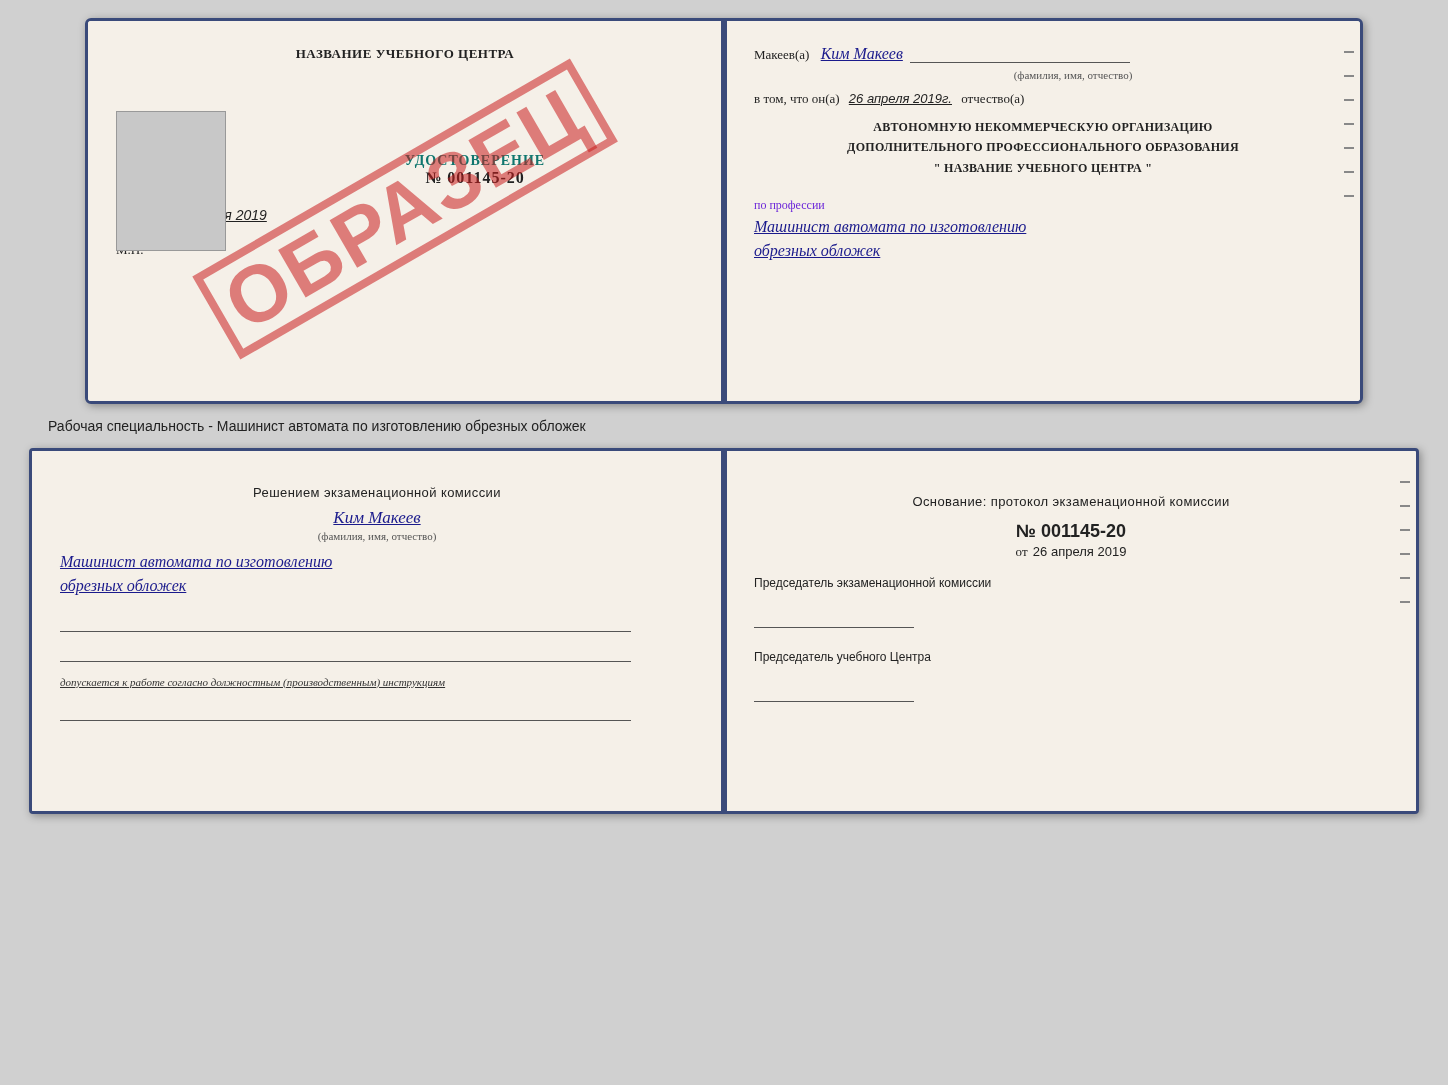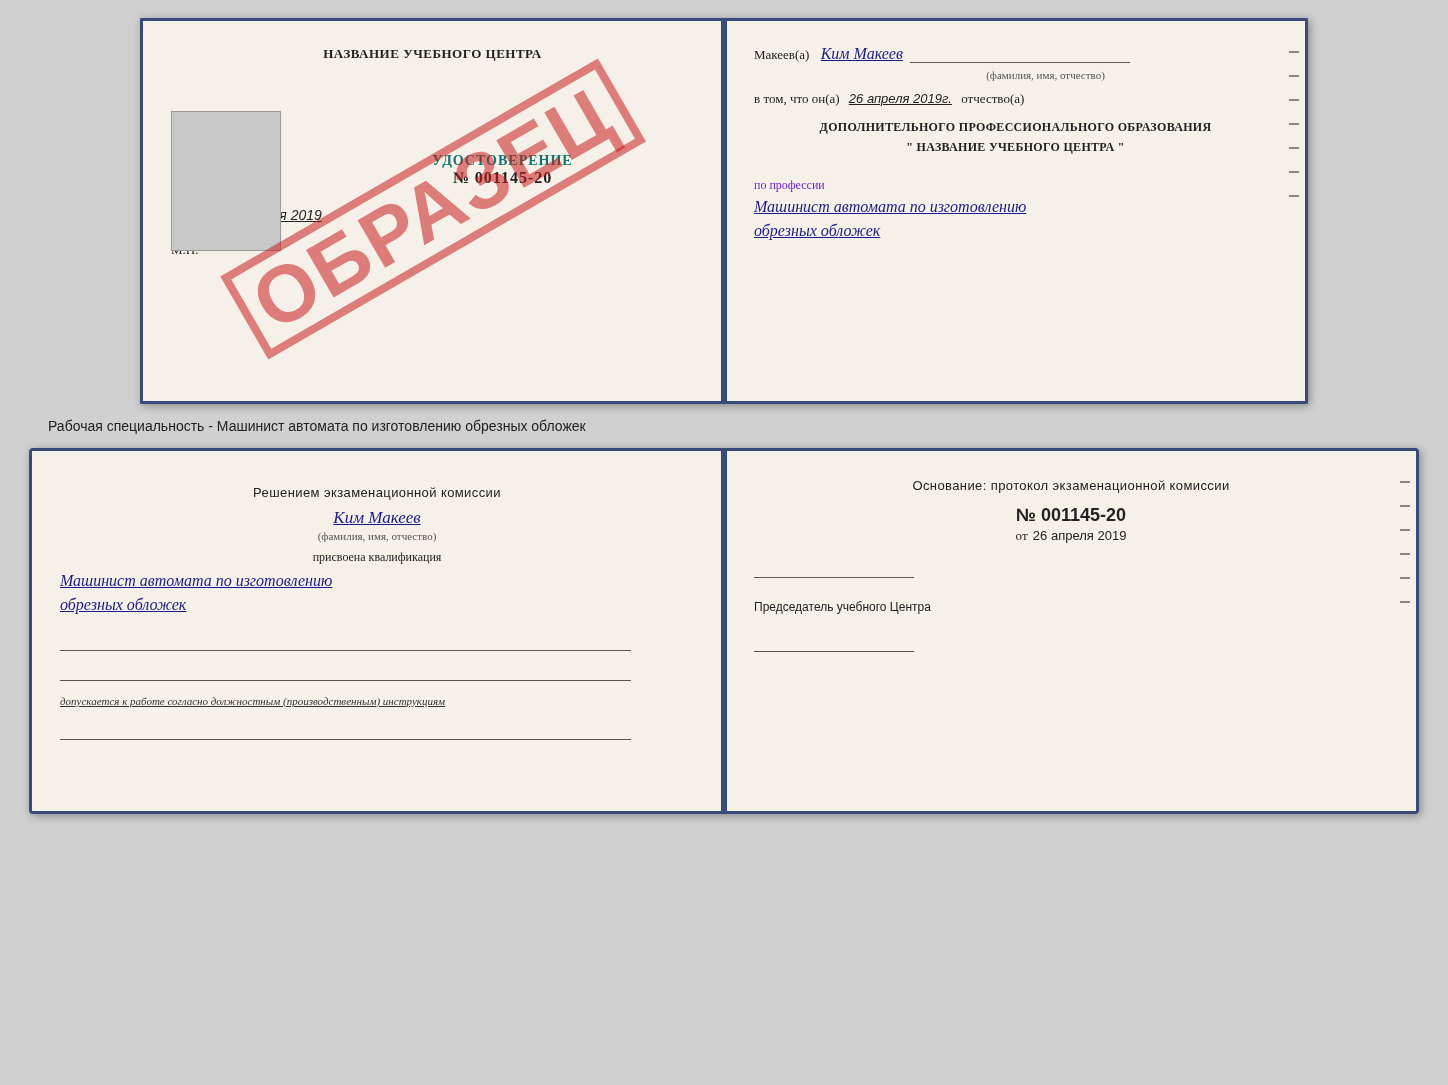--- a/index.html
+++ b/index.html
@@ -12,23 +12,23 @@
       flex-direction: column;
       align-items: center;
       padding: 18px;
       gap: 14px;
     }
 
     
     .doc-card {
       background: #f5f0e8;
       border: 3px solid #3a4a7a;
-      border-radius: 1px;
+      border-radius: 6px;
       display: flex;
-      width: 1168px;
+      width: 1278px;
       position: relative;
       overflow: hidden;
       box-shadow: 2px 2px 8px rgba(0,0,0,0.35);
     }
 
     
     .doc-card::after {
       content: '';
       position: absolute;
       left: 50%;
@@ -254,20 +254,21 @@
       flex: 1;
       padding: 32px 28px;
       min-height: 360px;
       background: #f5f0e8;
     }
     .inner-right {
       flex: 1;
       padding: 24px 28px;
       background: #f5f0e8;
       padding-left: 32px;
+      margin-top: 16px;
     }
 
     .decision-title {
       font-size: 13px;
       color: #222;
       font-family: Arial, sans-serif;
       letter-spacing: 0.4px;
       line-height: 1.6;
       text-align: center;
     }
@@ -406,20 +407,21 @@
     </div>
     <span class="sub-label">(фамилия, имя, отчество)</span>
 
     <div class="completed-row">
       <span>в том, что он(а)</span>
       <span class="completed-date">26 апреля 2019г.</span>
       <span>отчество(а)</span>
     </div>
 
     <div class="org-block">
+      <div>АВТОНОМНУЮ НЕКОММЕРЧЕСКУЮ ОРГАНИЗАЦИЮ</div>
       <div>ДОПОЛНИТЕЛЬНОГО ПРОФЕССИОНАЛЬНОГО ОБРАЗОВАНИЯ</div>
       <div class="org-name-quotes">" НАЗВАНИЕ УЧЕБНОГО ЦЕНТРА "</div>
     </div>
 
     <div class="profession-label">по профессии</div>
     <span class="profession-cursive">Машинист автомата по изготовлению</span>
     <span class="profession-cursive" style="margin-top:0;">обрезных обложек</span>
 
     <div class="right-edge-marks">
       <div class="tick"></div>
@@ -437,21 +439,20 @@
 
 <div class="doc-card2">
 
   <div class="inner-left">
 
     <div class="decision-title">Решением экзаменационной комиссии</div>
 
     <span class="decision-name">Ким Макеев</span>
     <span class="decision-sublabel">(фамилия, имя, отчество)</span>
 
-    <div class="qualification-label">присвоена квалификация</div>
     <span class="qualification-cursive">Машинист автомата по изготовлению</span>
     <span class="qualification-cursive" style="margin-top:0;">обрезных обложек</span>
 
     <div class="blank-lines">
       <div class="blank-line"></div>
       <div class="blank-line"></div>
     </div>
 
     <div class="допуск-row">допускается к работе согласно должностным (производственным) инструкциям</div>
 
@@ -472,20 +473,21 @@
     <div class="basis-title">Основание: протокол экзаменационной комиссии</div>
 
     <div class="protocol-number">№ 001145-20</div>
 
     <div class="protocol-date">
       <span>от</span>
       <span class="date-val" style="margin-left:2px;">26 апреля 2019</span>
     </div>
 
     <div class="signatory-block">
+      <div class="signatory-label">Председатель экзаменационной комиссии</div>
       <div class="sig-line"></div>
 
       <div style="margin-top:20px;">
         <div class="signatory-label">Председатель учебного Центра</div>
         <div class="sig-line"></div>
       </div>
     </div>
 
     <div class="right-edge-marks">
       <div class="tick"></div>

